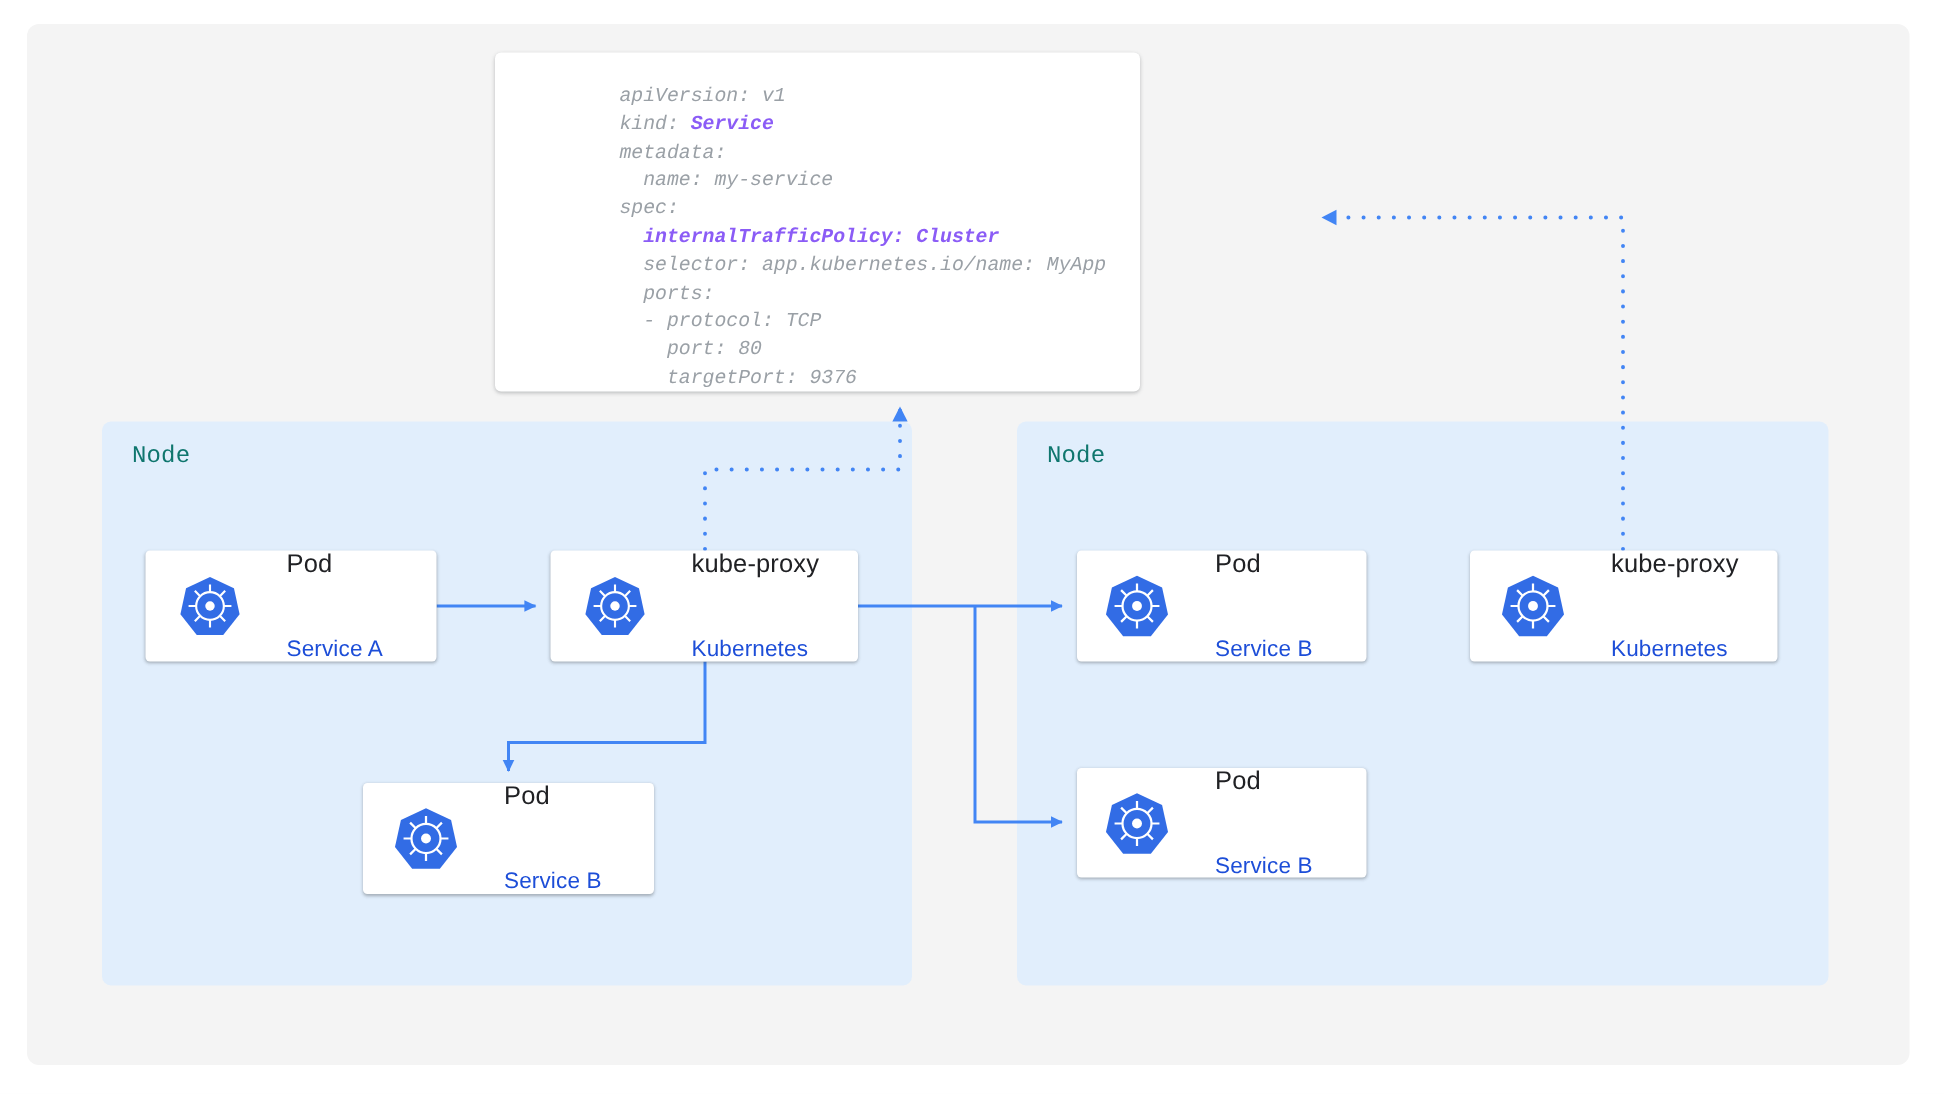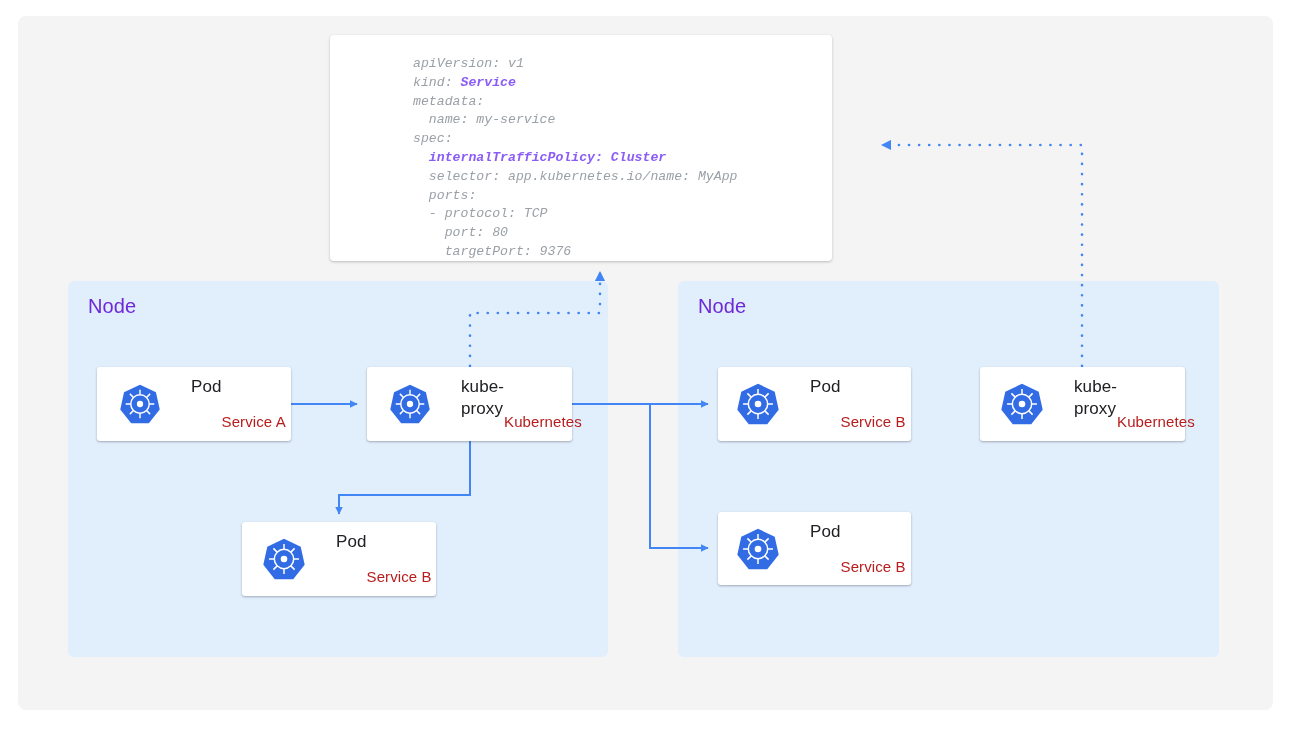--- a/index.html
+++ b/index.html
@@ -7,36 +7,36 @@
 
   #stage{position:relative;width:1296px;height:729px;background:#ffffff;}
 
   
   .canvas{position:absolute;left:18px;top:16px;width:1255px;height:694px;background:#f4f4f4;border-radius:8px;}
 
   
   .node-box{position:absolute;background:#e1eefc;border-radius:6px;}
   #node-left{left:68px;top:281px;width:540px;height:376px;}
   #node-right{left:678px;top:281px;width:541px;height:376px;}
-  .node-label{position:absolute;left:20px;top:14px;font-size:20px;color:#6d28d9;letter-spacing:.1px;}
-
-  
-  .yaml-card{position:absolute;left:330px;top:35px;width:502px;height:226px;background:#ffffff;
+  .node-label{position:absolute;left:20px;top:14px;font-size:16px;color:#0f766e;letter-spacing:.1px;font-family:Liberation Mono, monospace;}
+
+  
+  .yaml-card{position:absolute;left:330px;top:35px;width:430px;height:226px;background:#ffffff;
              border-radius:4px;box-shadow:0 1px 3px rgba(60,64,67,.22),0 1px 2px rgba(60,64,67,.10);}
   .yaml-code{position:absolute;left:83px;top:20px;font-family:"Liberation Mono","DejaVu Sans Mono",monospace;
              font-size:13.2px;line-height:18.8px;font-style:italic;color:#9aa0a6;white-space:pre;}
   .yaml-code b{font-weight:bold;color:#8b5cf6;font-style:italic;}
 
   
   .card{position:absolute;background:#ffffff;border-radius:3px;display:flex;align-items:center;
         box-shadow:0 1px 2px rgba(60,64,67,.28),0 1px 3px rgba(60,64,67,.12);}
   .card .k8s{flex:0 0 auto;margin-left:22px;margin-right:8px;display:block;}
-  .card .txt{display:flex;flex-direction:row;justify-content:center;}
+  .card .txt{display:flex;flex-direction:column;justify-content:center;}
   .card .t1{font-size:17px;color:#202124;line-height:22px;letter-spacing:.1px;}
-  .card .t2{font-size:15px;color:#b91c1c;line-height:21px;letter-spacing:.1px;margin-top:35px;}
+  .card .t2{font-size:15px;color:#1d4ed8;line-height:21px;letter-spacing:.1px;margin-top:35px;}
 
   #card-pod-a        {left:97px; top:367px;width:194px;height:74px;}
   #card-kube-proxy-l {left:367px;top:367px;width:205px;height:74px;}
   #card-pod-b-local  {left:242px;top:522px;width:194px;height:74px;}
   #card-pod-b-top    {left:718px;top:367px;width:193px;height:74px;}
   #card-pod-b-bottom {left:718px;top:512px;width:193px;height:73px;}
   #card-kube-proxy-r {left:980px;top:367px;width:205px;height:74px;}
 
   #card-pod-b-local .k8s{margin-left:20px;}
   #card-pod-b-top .k8s, #card-pod-b-bottom .k8s{margin-left:18px;}

